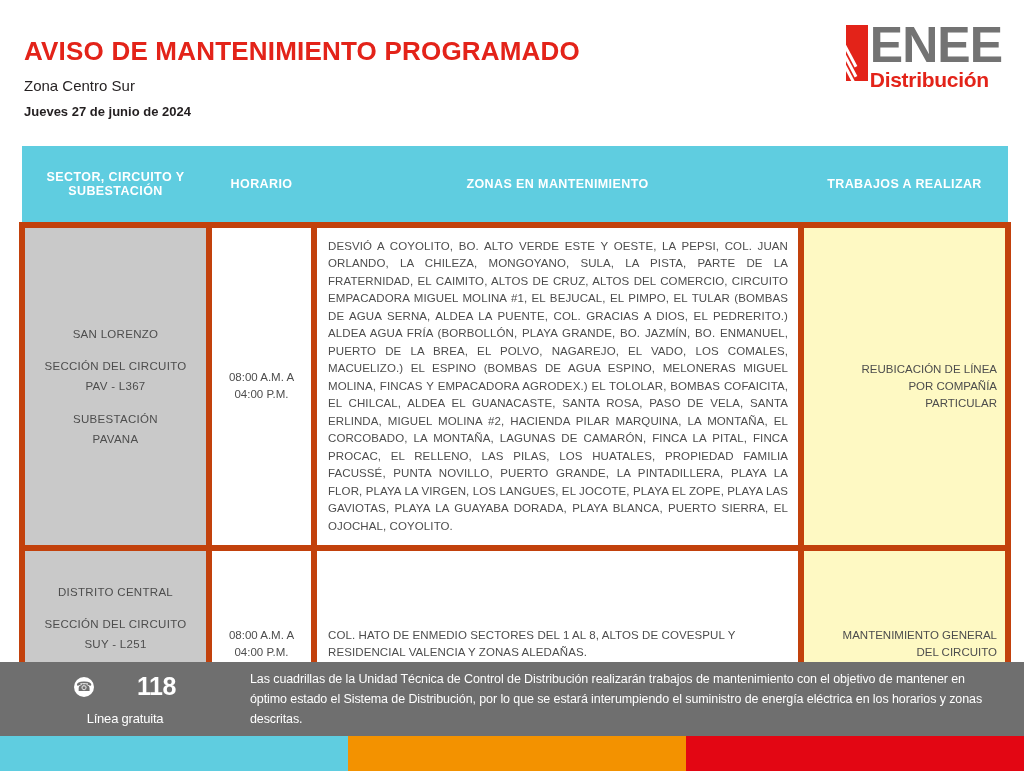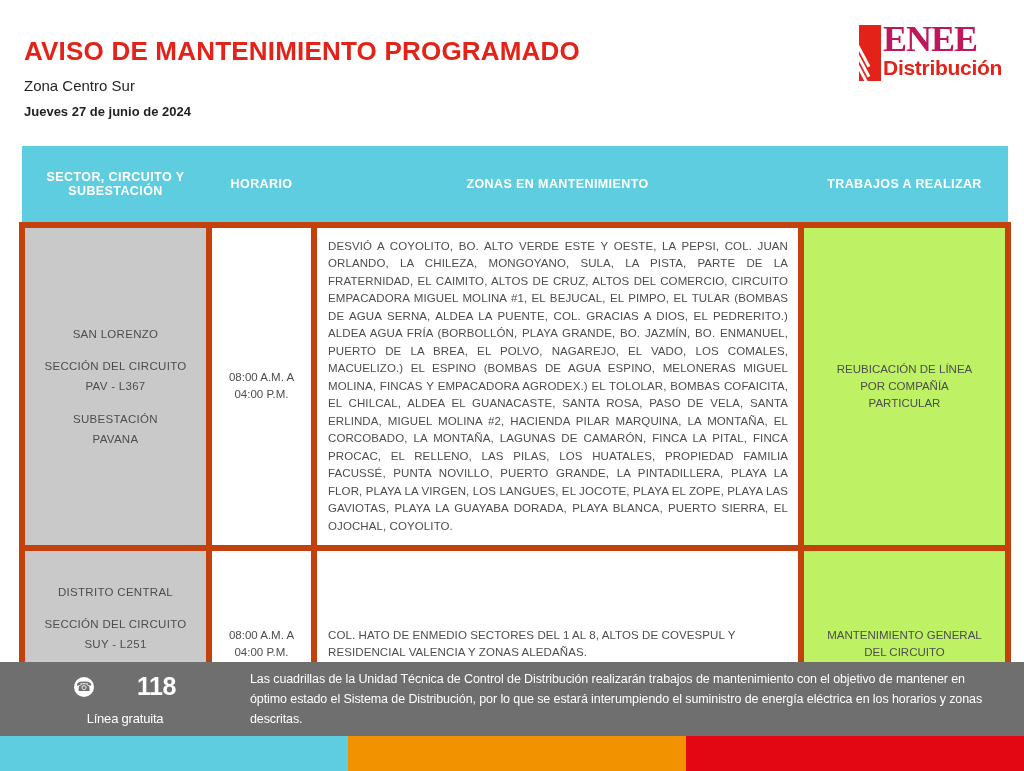--- a/index.html
+++ b/index.html
@@ -75,26 +75,25 @@
   }
   .logo-bar .s1 { top: 12px; }
   .logo-bar .s2 { top: 22px; }
   .logo-bar .s3 { top: 32px; }
   .logo-text {
     display: flex;
     flex-direction: column;
     line-height: 1;
   }
   .logo-enee {
-    color: #be185d;
-    font-size: 36px;
+    color: #737373;
+    font-size: 50px;
     font-weight: bold;
     letter-spacing: -1px;
     line-height: 0.86;
-    font-family: Liberation Serif, serif;
   }
   .logo-dist {
     color: #e32319;
     font-size: 21px;
     font-weight: bold;
     letter-spacing: -0.3px;
     margin-top: 2px;
   }
 
   
@@ -152,22 +151,22 @@
     background: #ffffff;
     text-align: justify;
     text-align-last: left;
     font-size: 12px;
     color: #595959;
     line-height: 1.52;
     padding: 10px 10px 10px 11px;
     letter-spacing: 0.1px;
   }
   td.c-trabajos {
-    background: #bef264;
-    text-align: center;
+    background: #fef9c3;
+    text-align: right;
     font-size: 12px;
     color: #595959;
     line-height: 1.5;
     padding: 14px 8px;
   }
 
   
   .footer {
     position: absolute;
     left: 0;

